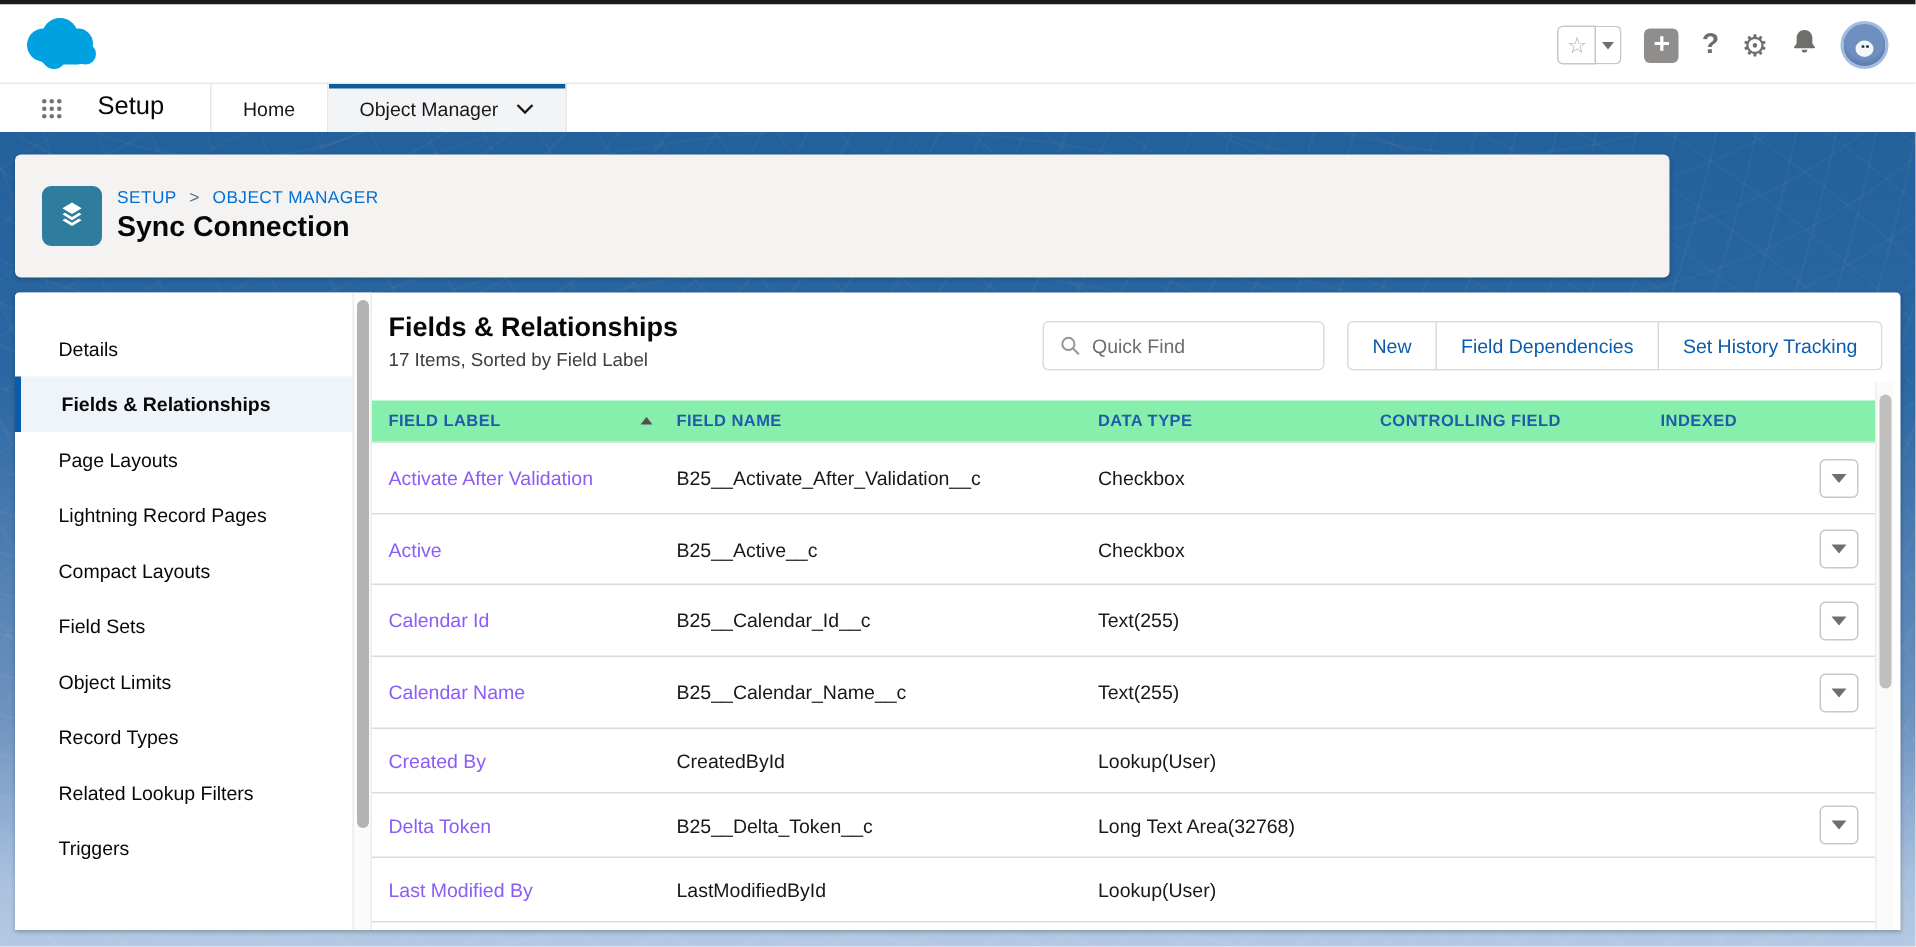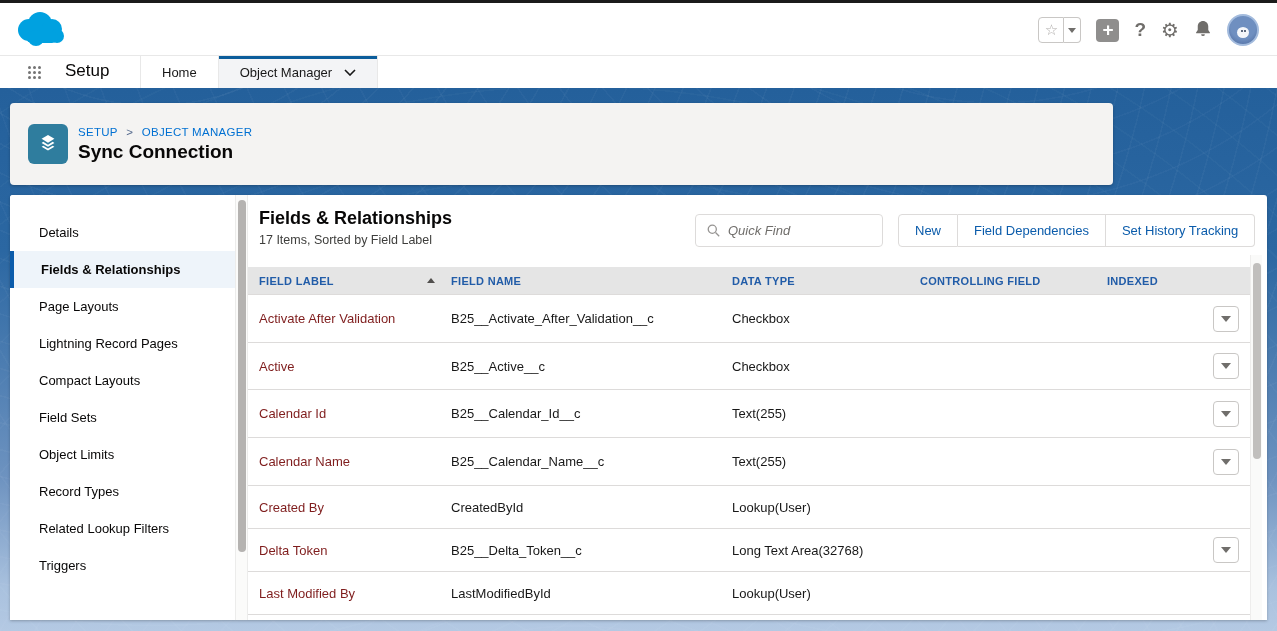--- a/index.html
+++ b/index.html
@@ -84,42 +84,42 @@
 
   
   .main { position:absolute; left:238px; top:0; right:0; bottom:0; }
   .main-title { position:absolute; left:11px; top:13px; font-size:18px; font-weight:bold; color:#080707; }
   .main-sub { position:absolute; left:11px; top:38px; font-size:12.5px; color:#3e3e3c; }
 
   .quick-find { position:absolute; left:447px; top:19px; width:188px; height:33px;
     border:1px solid #dddbda; border-radius:4px; display:flex; align-items:center; background:#fff; }
   .quick-find svg { margin-left:11px; }
   .quick-find input { border:0; outline:none; flex:1; margin-left:8px; font-size:13px; min-width:0;
-    font-family:"Liberation Sans", sans-serif; color:#15803d; background:transparent;font-style:italic; }
+    font-family:"Liberation Sans", sans-serif; color:#15803d; background:transparent; }
   .quick-find input::placeholder { color:#706e6b; }
 
   .btn-group { position:absolute; left:650px; top:19px; height:33px; display:flex; }
   .btn-group button { height:33px; padding:0 16px; background:#fff; border:1px solid #dddbda;
     color:#0b5cab; font-size:13px; font-family:"Liberation Sans", sans-serif; cursor:pointer; }
   .btn-group button + button { border-left:0; }
   .btn-group button:first-child { border-radius:4px 0 0 4px; }
   .btn-group button:last-child { border-radius:0 4px 4px 0; }
 
   
   .grid-cols { display:grid; grid-template-columns:192px 281px 188px 187px 106px 1fr;
     padding-left:11px; padding-right:28px; align-items:center; }
-  .thead { position:absolute; left:0; top:72px; right:17px; height:28px; background:#e5e5e5;
+  .thead { position:absolute; left:0; top:72px; right:17px; height:28px; background:#86efac;
     border-bottom:1px solid #dddbda; font-size:11px; font-weight:bold; letter-spacing:.3px; color:#215ca8;text-align:center; }
   .thead .hcell { display:flex; align-items:center; }
   .thead .hcell.sorted { justify-content:space-between; padding-right:16px; }
   .sort-up { width:0; height:0; border-left:4px solid transparent; border-right:4px solid transparent;
     border-bottom:5px solid #514f4d; }
   .tbody { position:absolute; left:0; top:100px; right:17px; }
   .trow { border-bottom:1px solid #dddbda; font-size:13px; color:#181818; }
-  .flink { color:#7f1d1d; text-decoration:none; cursor:pointer; }
+  .flink { color:#8b5cf6; text-decoration:none; cursor:pointer; }
   .cell-action { display:flex; justify-content:flex-end; }
   .row-menu { width:26px; height:26px; background:#fff; border:1px solid #c9c7c5; border-radius:4px;
     display:flex; align-items:center; justify-content:center; cursor:pointer; }
   .row-menu .tri-down { border-left-width:5px; border-right-width:5px; border-top-width:6px; }
 
   .table-scroll { position:absolute; right:5px; top:60px; bottom:0; width:12px; background:#fafaf9;
     border-left:1px solid #eeedec; }
   .table-scroll .thumb { position:absolute; left:2px; top:8px; width:8px; height:196px;
     background:#c1bfbd; border-radius:4px; }
 </style>

